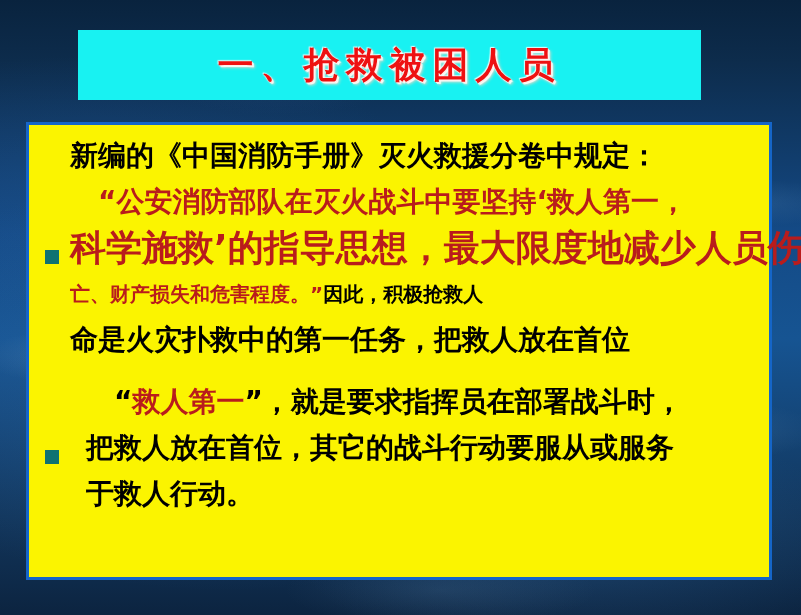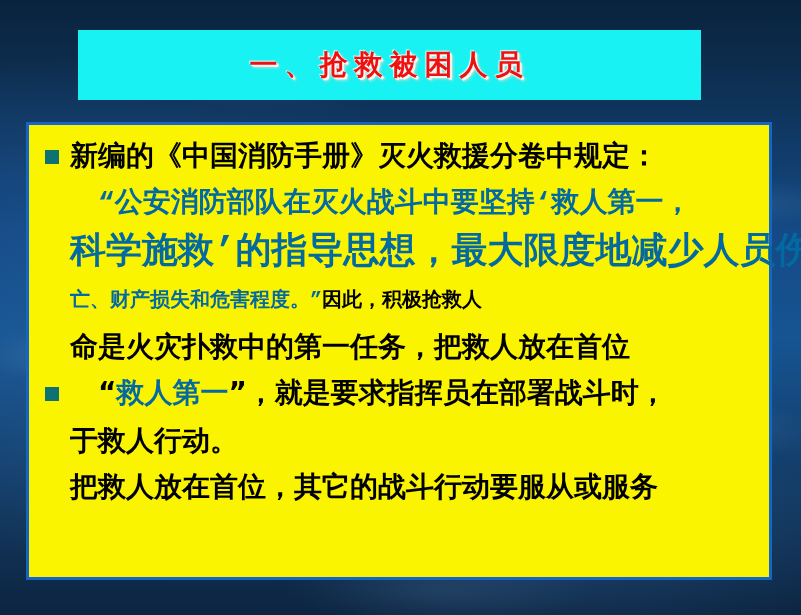--- a/index.html
+++ b/index.html
@@ -47,21 +47,21 @@
     width: 623px;
     height: 70px;
     background: #18f2f2;
     display: flex;
     align-items: center;
     justify-content: center;
     z-index: 3;
   }
   #title-text {
     font-family: "DejaVu Sans", "Liberation Sans", sans-serif;
-    font-size: 28px;
+    font-size: 36px;
     font-weight: bold;
     color: #ee1111;
     letter-spacing: 7px;
     line-height: 1;
     white-space: nowrap;
     text-shadow:
       0 0 2px #ffffff,
       1px 1px 0 #ffe9e0,
       2px 2px 1px rgba(255,255,255,0.95),
       3px 3px 3px rgba(255,210,190,0.75),
@@ -77,45 +77,45 @@
     height: 458px;
     background: #fbf400;
     border: 3px solid #1565c8;
     box-sizing: border-box;
     z-index: 3;
     padding: 8px 6px 6px 6px;
   }
   .bullet-block {
     position: relative;
     display: flex;
-    align-items: flex-start;
+    align-items: center;
   }
   .bullet-marker {
     flex: 0 0 auto;
     width: 14px;
     height: 14px;
     background: #0f7272;
     margin-top: 17px;
     margin-left: 10px;
     margin-right: 11px;
   }
   .bullet-body {
     flex: 1 1 auto;
     font-family: "DejaVu Sans", "Liberation Sans", sans-serif;
     font-size: 28px;
     font-weight: bold;
     line-height: 46px;
     color: #000000;
     text-align: justify;
     text-justify: inter-character;
   }
-  .red { color: #0369a1; font-family: Liberation Mono, monospace; }
+  .red { color: #b91c1c; }
   .blk { color: #000000; }
   .para-line { display: block; white-space: nowrap; }
-  #bullet-2 { margin-top: 0; }
+  #bullet-2 { margin-top: 16px; gap: 16px; }
 </style>
 </head>
 <body>
 
 <div id="slide">
 
   <div id="title-banner" style="background: rgb(24, 242, 242);">
     <div id="title-text" style="color: rgb(238, 17, 17);">一、抢救被困人员</div>
   </div>
 
@@ -129,20 +129,20 @@
           <span class="para-line" style="font-size: 36px;"><span class="red">科学施救’的指导思想，最大限度地减少人员伤</span></span>
           <span class="para-line" style="font-size: 20px;"><span class="red">亡、财产损失和危害程度。”</span><span class="blk">因此，积极抢救人</span></span>
           <span class="para-line" style="font-size: 28px;"><span class="blk">命是火灾扑救中的第一任务，把救人放在首位</span></span>
         </div>
     </div>
 
     <div class="bullet-block" id="bullet-2">
       <span class="bullet-marker" style="background: rgb(15, 114, 114);"></span>
       <div class="bullet-body">
           <span class="para-line" style="font-size: 28px;"><span class="blk">　“</span><span class="red">救人第一</span><span class="blk">”，就是要求指挥员在部署战斗时，</span></span>
+          <span class="para-line" style="font-size: 28px;"><span class="blk">把救人放在首位，其它的战斗行动要服从或服务</span></span>
           <span class="para-line" style="font-size: 28px;"><span class="blk">于救人行动。</span></span>
-          <span class="para-line" style="font-size: 28px;"><span class="blk">把救人放在首位，其它的战斗行动要服从或服务</span></span>
         </div>
     </div>
 
   </div>
 
 </div>
 
 </body></html>

